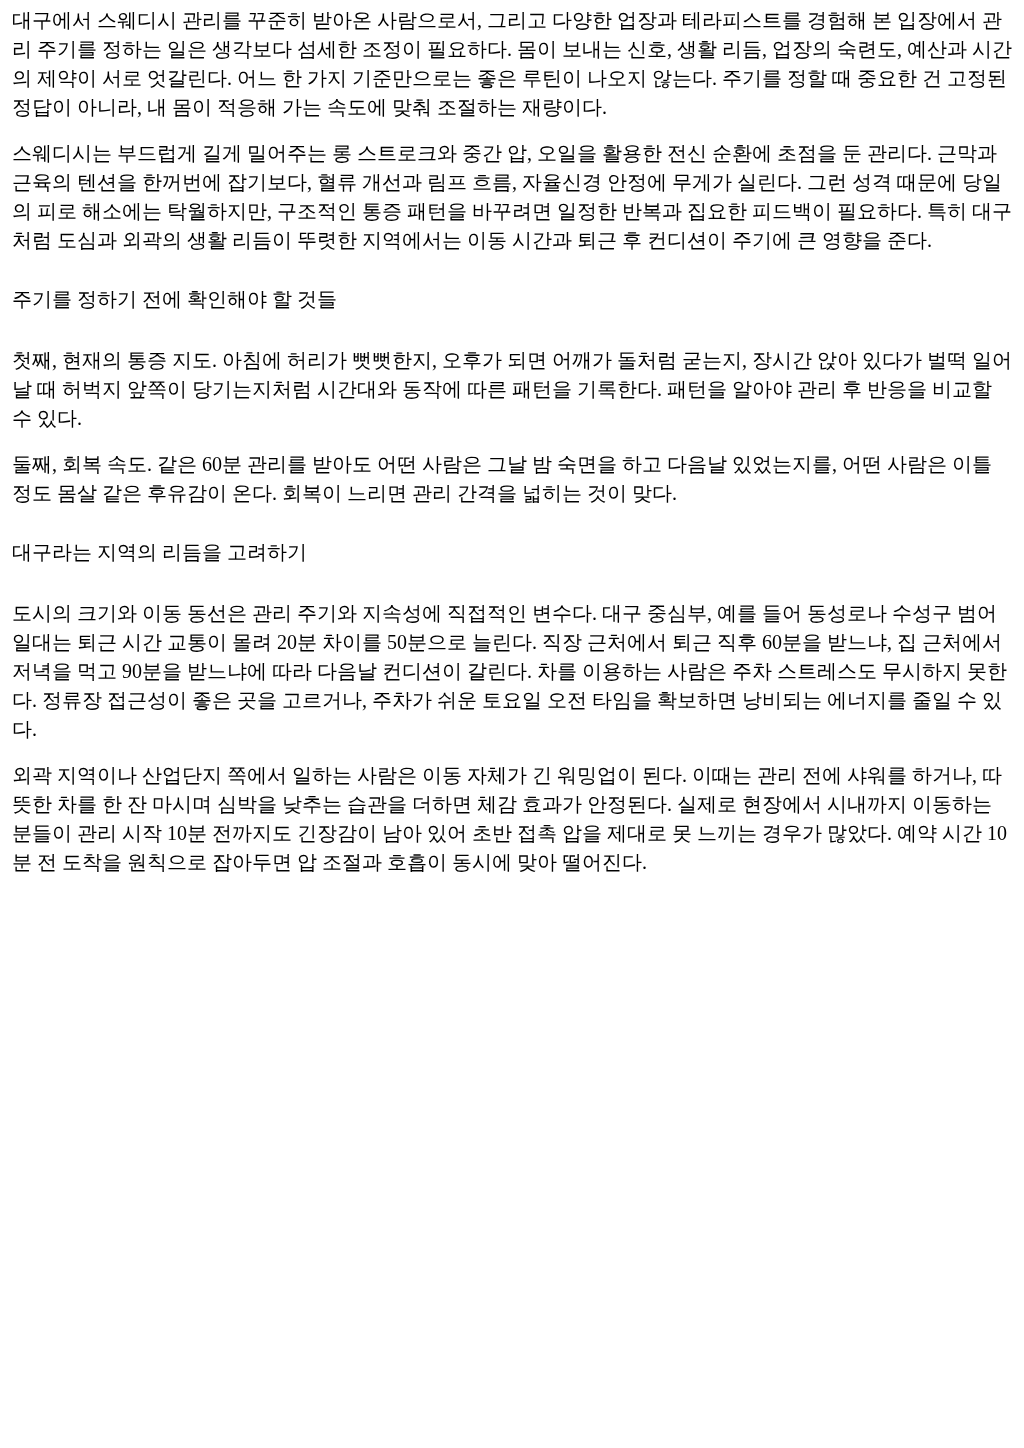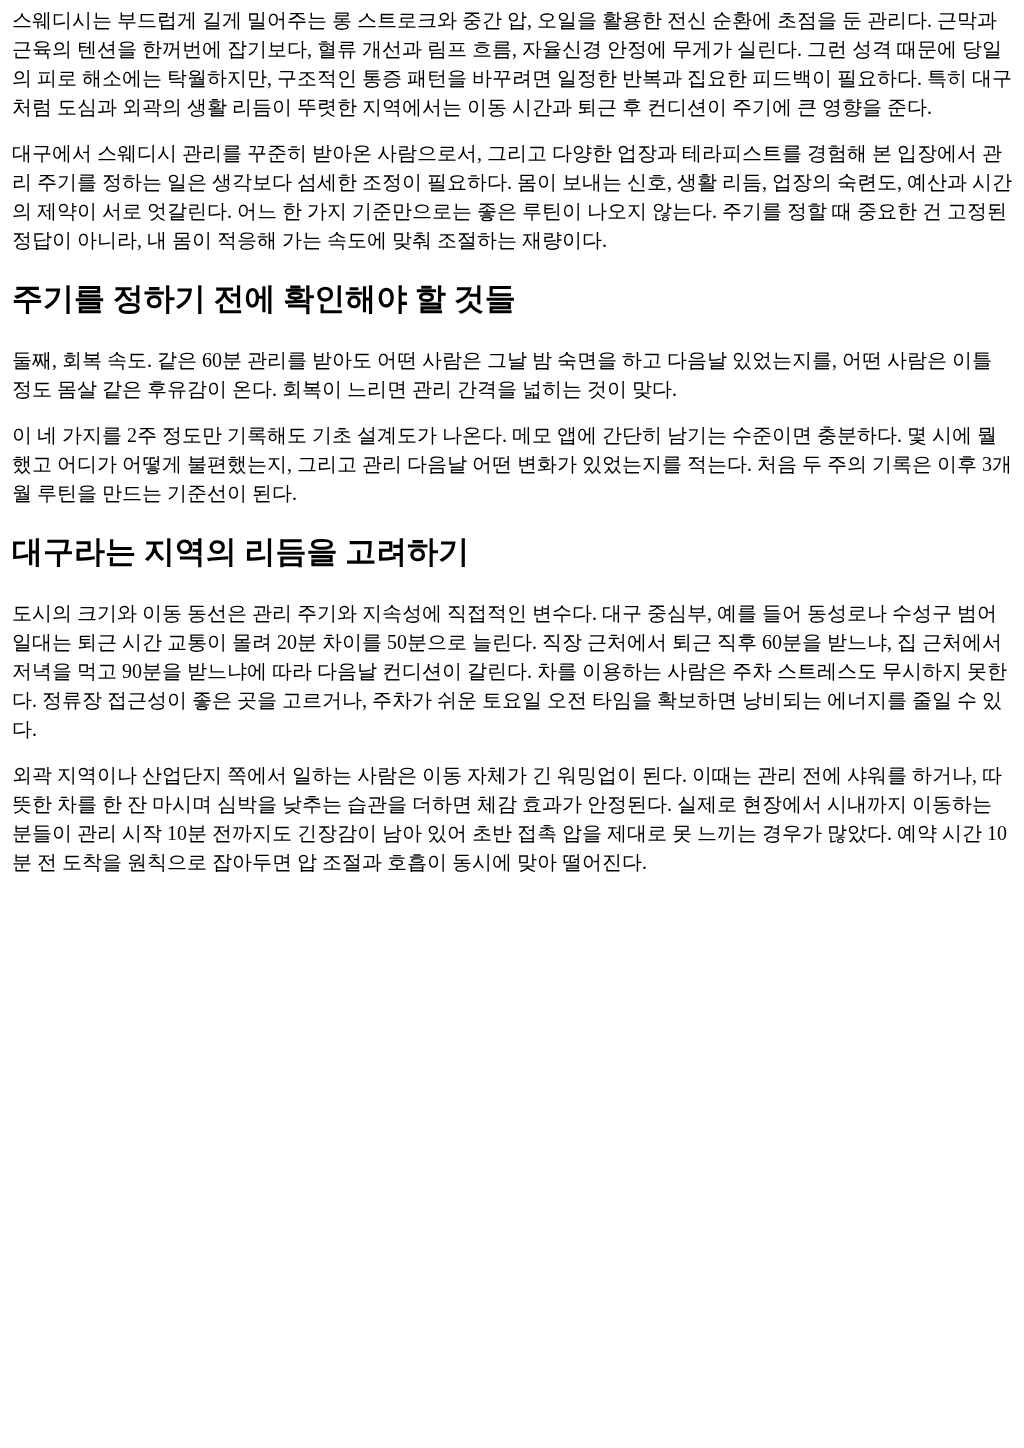--- a/index.html
+++ b/index.html
@@ -21,42 +21,42 @@
   .article p {
     margin: 17px 0;
     word-break: normal;
     overflow-wrap: break-word;
     line-break: auto;
   }
   .article p:first-child {
     margin-top: 0;
   }
   .article h2 {
-    font-size: 31px;
+    font-size: 20px;
     line-height: 40px;
-    font-weight: 700;
+    font-weight: 400;
     margin: 24px 0 27px 0;
   }
 </style>
 </head>
 <body>
 
 <article class="article">
+  <p>대구에서 스웨디시 관리를 꾸준히 받아온 사람으로서, 그리고 다양한 업장과 테라피스트를 경험해 본 입장에서 관리 주기를 정하는 일은 생각보다 섬세한 조정이 필요하다. 몸이 보내는 신호, 생활 리듬, 업장의 숙련도, 예산과 시간의 제약이 서로 엇갈린다. 어느 한 가지 기준만으로는 좋은 루틴이 나오지 않는다. 주기를 정할 때 중요한 건 고정된 정답이 아니라, 내 몸이 적응해 가는 속도에 맞춰 조절하는 재량이다.</p>
+
   <p>스웨디시는 부드럽게 길게 밀어주는 롱 스트로크와 중간 압, 오일을 활용한 전신 순환에 초점을 둔 관리다. 근막과 근육의 텐션을 한꺼번에 잡기보다, 혈류 개선과 림프 흐름, 자율신경 안정에 무게가 실린다. 그런 성격 때문에 당일의 피로 해소에는 탁월하지만, 구조적인 통증 패턴을 바꾸려면 일정한 반복과 집요한 피드백이 필요하다. 특히 대구처럼 도심과 외곽의 생활 리듬이 뚜렷한 지역에서는 이동 시간과 퇴근 후 컨디션이 주기에 큰 영향을 준다.</p>
-
-  <p>대구에서 스웨디시 관리를 꾸준히 받아온 사람으로서, 그리고 다양한 업장과 테라피스트를 경험해 본 입장에서 관리 주기를 정하는 일은 생각보다 섬세한 조정이 필요하다. 몸이 보내는 신호, 생활 리듬, 업장의 숙련도, 예산과 시간의 제약이 서로 엇갈린다. 어느 한 가지 기준만으로는 좋은 루틴이 나오지 않는다. 주기를 정할 때 중요한 건 고정된 정답이 아니라, 내 몸이 적응해 가는 속도에 맞춰 조절하는 재량이다.</p>
 
   <h2>주기를 정하기 전에 확인해야 할 것들</h2>
 
 
+  <p>첫째, 현재의 통증 지도. 아침에 허리가 뻣뻣한지, 오후가 되면 어깨가 돌처럼 굳는지, 장시간 앉아 있다가 벌떡 일어날 때 허벅지 앞쪽이 당기는지처럼 시간대와 동작에 따른 패턴을 기록한다. 패턴을 알아야 관리 후 반응을 비교할 수 있다.</p>
 
   <p>둘째, 회복 속도. 같은 60분 관리를 받아도 어떤 사람은 그날 밤 숙면을 하고 다음날 있었는지를, 어떤 사람은 이틀 정도 몸살 같은 후유감이 온다. 회복이 느리면 관리 간격을 넓히는 것이 맞다.</p>
 
 
 
-  <p>이 네 가지를 2주 정도만 기록해도 기초 설계도가 나온다. 메모 앱에 간단히 남기는 수준이면 충분하다. 몇 시에 뭘 했고 어디가 어떻게 불편했는지, 그리고 관리 다음날 어떤 변화가 있었는지를 적는다. 처음 두 주의 기록은 이후 3개월 루틴을 만드는 기준선이 된다.</p>
 
   <h2>대구라는 지역의 리듬을 고려하기</h2>
 
   <p>도시의 크기와 이동 동선은 관리 주기와 지속성에 직접적인 변수다. 대구 중심부, 예를 들어 동성로나 수성구 범어 일대는 퇴근 시간 교통이 몰려 20분 차이를 50분으로 늘린다. 직장 근처에서 퇴근 직후 60분을 받느냐, 집 근처에서 저녁을 먹고 90분을 받느냐에 따라 다음날 컨디션이 갈린다. 차를 이용하는 사람은 주차 스트레스도 무시하지 못한다. 정류장 접근성이 좋은 곳을 고르거나, 주차가 쉬운 토요일 오전 타임을 확보하면 낭비되는 에너지를 줄일 수 있다.</p>
 
   <p>외곽 지역이나 산업단지 쪽에서 일하는 사람은 이동 자체가 긴 워밍업이 된다. 이때는 관리 전에 샤워를 하거나, 따뜻한 차를 한 잔 마시며 심박을 낮추는 습관을 더하면 체감 효과가 안정된다. 실제로 현장에서 시내까지 이동하는 분들이 관리 시작 10분 전까지도 긴장감이 남아 있어 초반 접촉 압을 제대로 못 느끼는 경우가 많았다. 예약 시간 10분 전 도착을 원칙으로 잡아두면 압 조절과 호흡이 동시에 맞아 떨어진다.</p>
 </article>
 
 </body></html>

